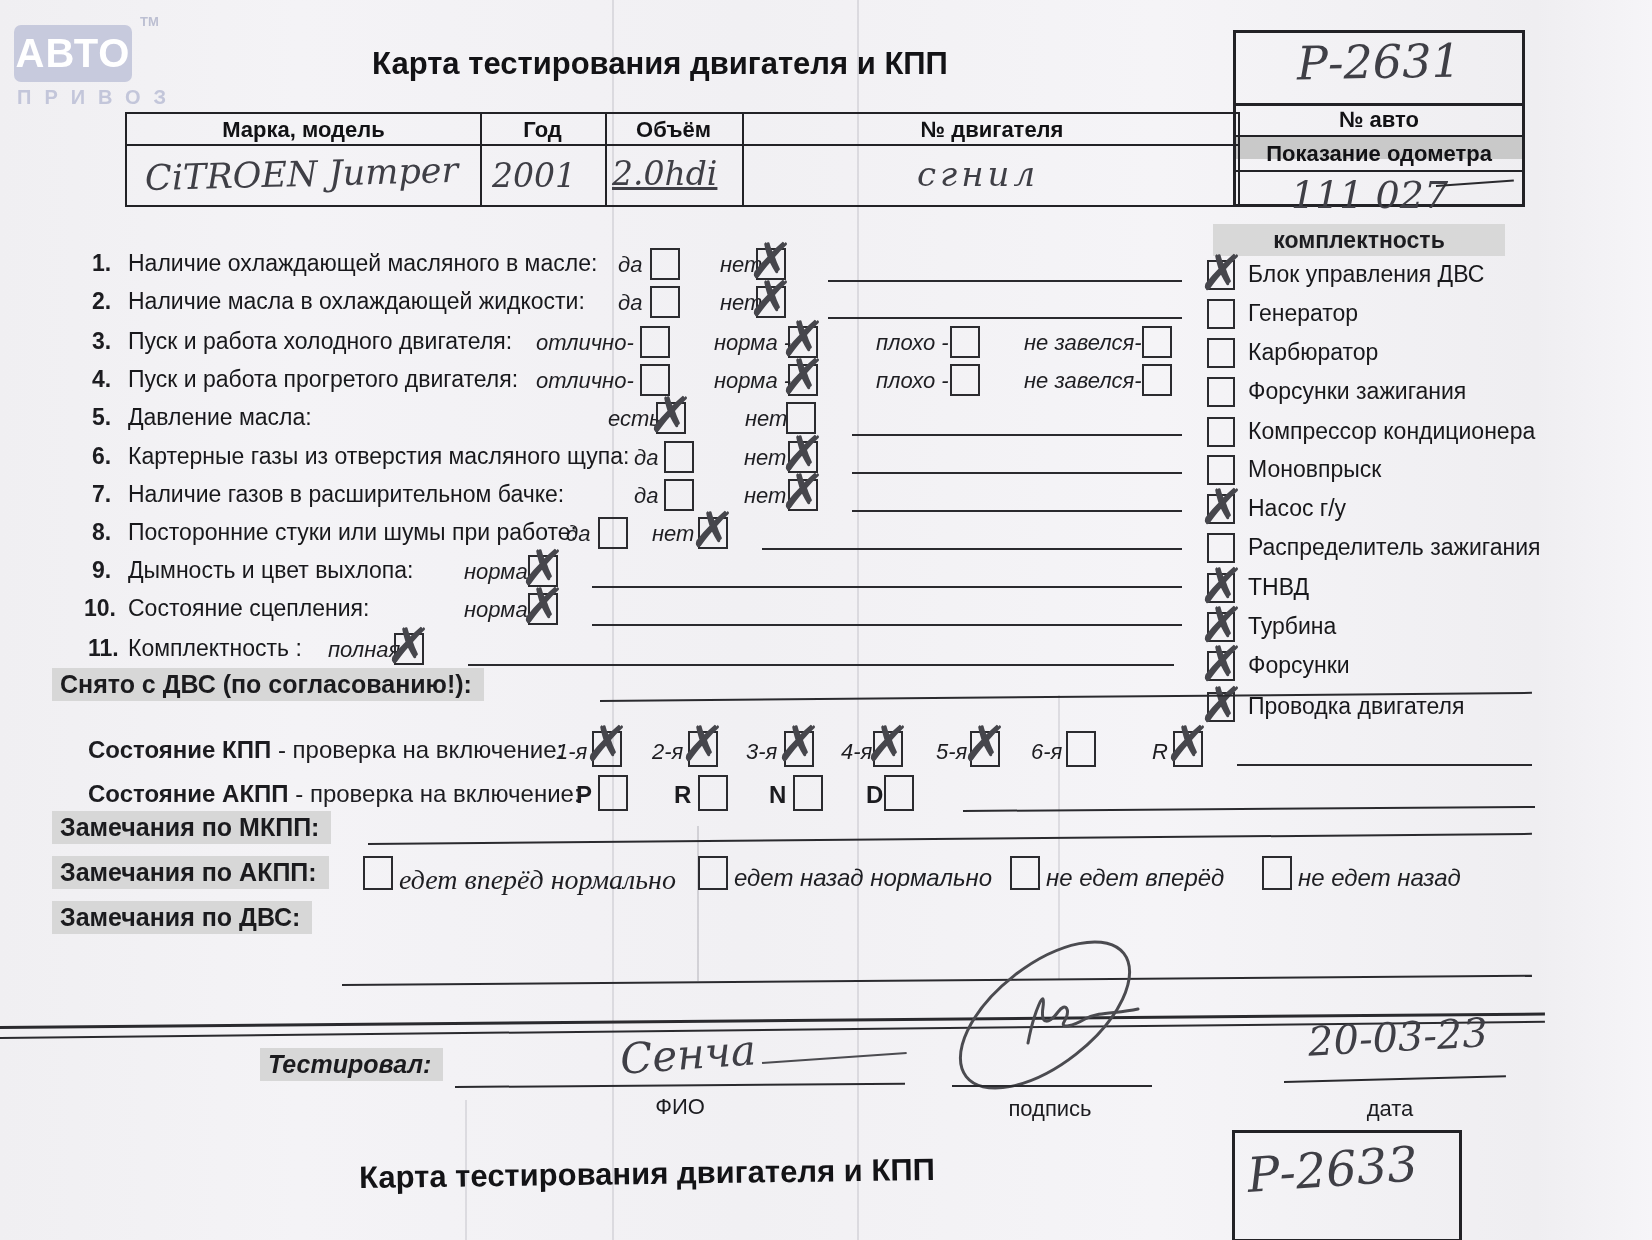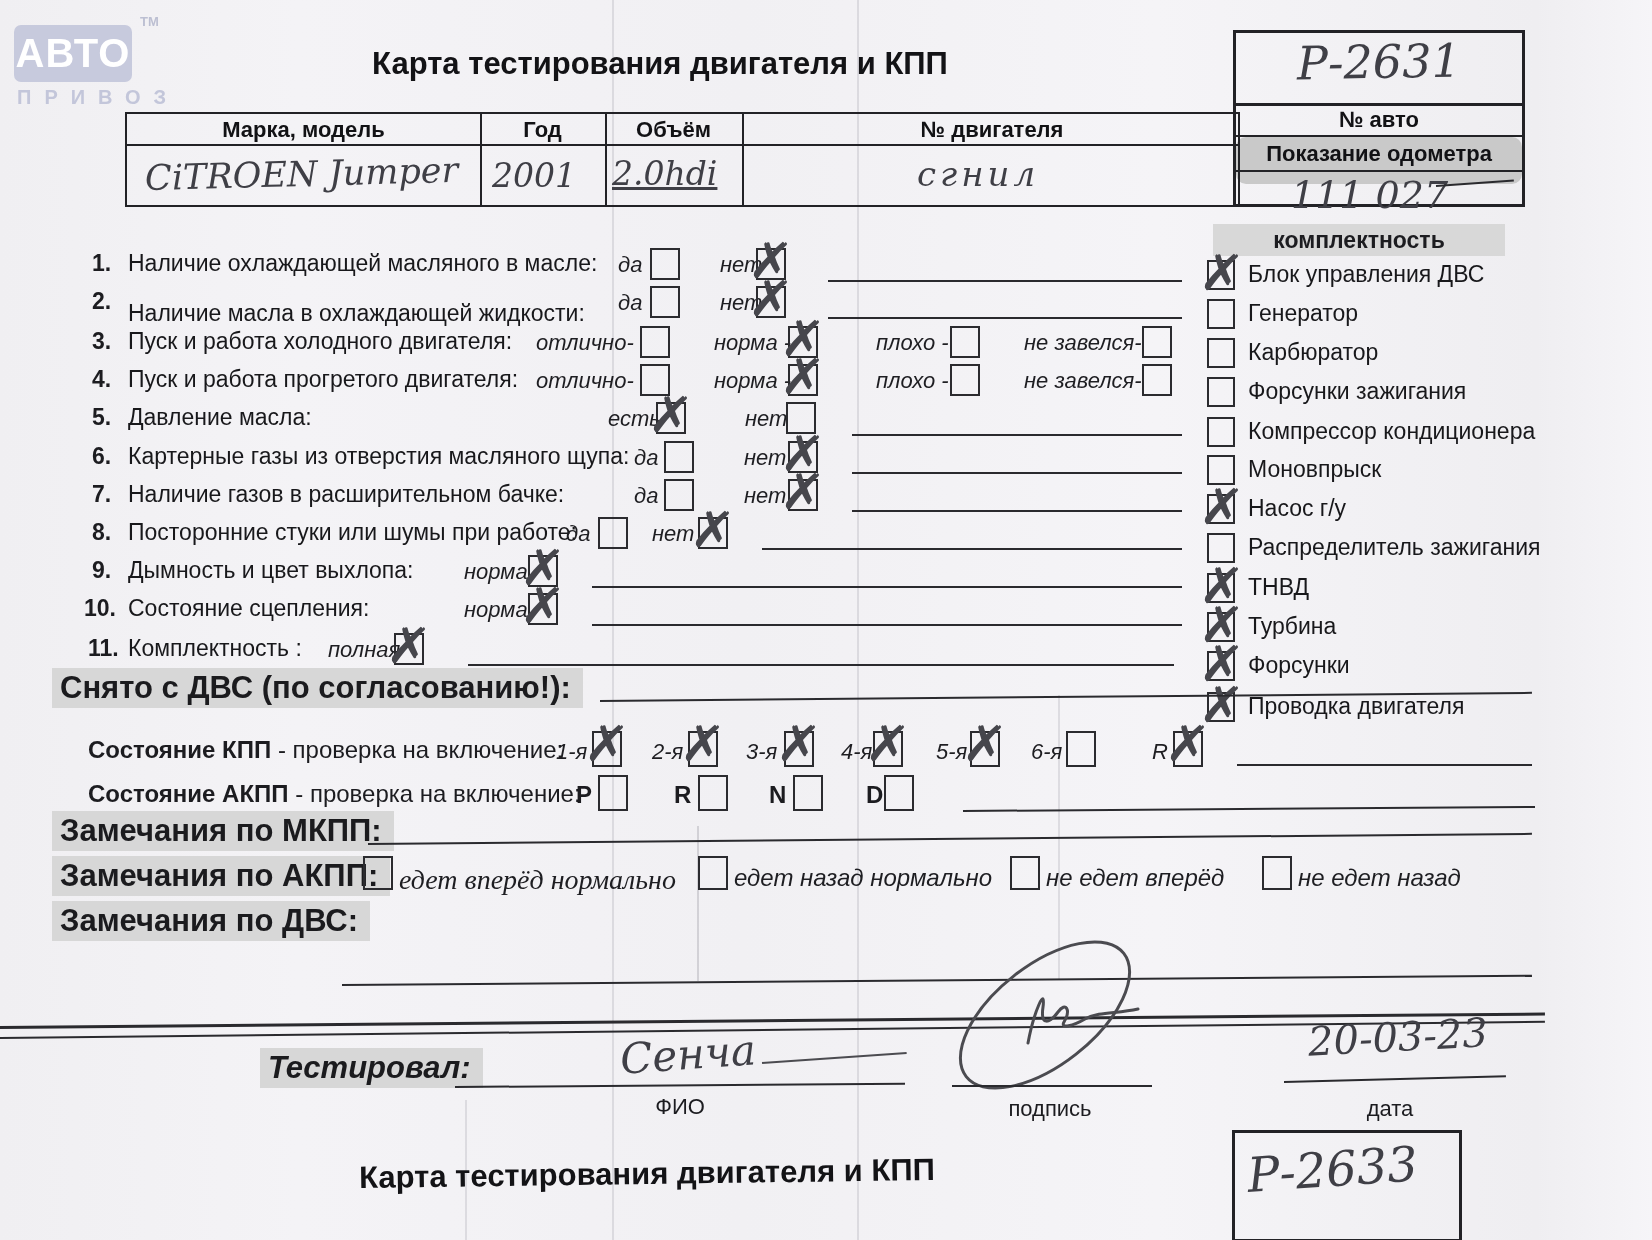--- a/index.html
+++ b/index.html
@@ -9,21 +9,21 @@
     background:linear-gradient(90deg,#f0eff2 0%,#f4f3f6 18%,#f1f0f3 45%,#f5f4f7 70%,#efeef1 93%,#f6f5f8 100%);
     font-family:"Liberation Sans",sans-serif;color:#1c1c20;
   }
   .abs{position:absolute;}
   .nowrap{white-space:nowrap;}
   .hw{font-family:"DejaVu Serif",serif;font-style:italic;color:#3f3f46;white-space:nowrap;}
   .lbl{font-style:italic;font-size:22px;color:#1e1e22;white-space:nowrap;}
   .item-num{font-weight:bold;font-size:23px;}
   .item-text{font-size:23px;color:#18181b;}
   .band{background:#d7d7d7;padding:2px 12px 3px 8px;}
-  .sec{font-weight:bold;font-size:31px;color:#1b1b1e;}
+  .sec{font-weight:bold;font-size:25px;color:#1b1b1e;}
   .cb{position:absolute;width:30px;height:32px;border:2px solid #2b2b2f;box-sizing:border-box;background:transparent;}
   .cb.small{width:28px;height:30px;}
   .cb.checked:after{
     content:"✗";position:absolute;left:-9px;top:-15px;font-size:52px;line-height:1;
     color:#46464c;font-family:"DejaVu Sans",sans-serif;transform:rotate(5deg);font-weight:normal;
   }
   .hline{position:absolute;border-top:2px solid #2a2a2e;transform-origin:left center;}
   .vfold{position:absolute;width:2px;background:rgba(70,70,85,0.13);}
   .thdr{font-weight:bold;font-size:22px;color:#121215;text-align:center;}
   .border-box{position:absolute;border:3px solid #222226;box-sizing:border-box;}
@@ -43,21 +43,21 @@
   <div class="abs" style="left:140px;top:14px;font-size:13px;font-weight:bold;color:#bcbfd2;">TM</div>
   <div class="abs nowrap" style="left:17px;top:86px;font-size:20px;font-weight:bold;letter-spacing:13px;color:#c3c6da;">ПРИВОЗ</div>
 
   <div class="abs" style="left:330px;top:46px;width:660px;text-align:center;font-weight:bold;font-size:31px;color:#131316;">Карта тестирования двигателя и КПП</div>
 
   <div class="border-box" style="left:1233px;top:30px;width:292px;height:177px;">
     <div class="abs hw" style="left:0;top:2px;width:100%;height:70px;text-align:center;font-size:46px;transform:rotate(-1deg);">Р-2631</div>
     <div class="abs" style="left:0;top:70px;width:100%;border-top:3px solid #222226;"></div>
     <div class="abs thdr" style="left:0;top:74px;width:100%;">№ авто</div>
     <div class="abs" style="left:0;top:102px;width:100%;border-top:2px solid #222226;"></div>
-    <div class="abs thdr" style="left:0;top:104px;width:100%;height:47px;background:#c9c9c9;line-height:33px;border-radius:10px;">Показание одометра</div>
+    <div class="abs thdr" style="left:0;top:104px;width:100%;height:22px;background:#c9c9c9;line-height:33px;">Показание одометра</div>
     <div class="abs" style="left:0;top:137px;width:100%;border-top:2px solid #222226;"></div>
     <div class="abs hw" style="left:55px;top:140px;font-size:38px;">111 027</div>
     <div class="hline" style="left:200px;top:152px;width:78px;transform:rotate(-4deg);"></div>
   </div>
 
   <div class="border-box" style="left:125px;top:112px;width:1115px;height:95px;border-width:2.5px;">
     <div class="abs" style="left:0;top:30px;width:100%;border-top:2.5px solid #222226;"></div>
     <div class="abs" style="left:353px;top:0;height:100%;border-left:2px solid #222226;"></div>
     <div class="abs" style="left:478px;top:0;height:100%;border-left:2px solid #222226;"></div>
     <div class="abs" style="left:615px;top:0;height:100%;border-left:2px solid #222226;"></div>
@@ -73,21 +73,21 @@
 
   <div class="abs item-num" style="left:92px;top:250px;">1.</div>
   <div class="abs item-text nowrap" style="left:128px;top:250px;">Наличие охлаждающей масляного в масле:</div>
   <div class="abs lbl" style="left:618px;top:252px;">да</div>
   <div class="cb" style="left:650px;top:248px;"></div>
   <div class="abs lbl" style="left:720px;top:252px;">нет</div>
   <div class="cb checked" style="left:756px;top:248px;"></div>
   <div class="hline" style="left:828px;top:280px;width:354px;"></div>
 
   <div class="abs item-num" style="left:92px;top:288px;">2.</div>
-  <div class="abs item-text nowrap" style="left:128px;top:300px;">Наличие масла в охлаждающей жидкости:</div>
+  <div class="abs item-text nowrap" style="left:128px;top:288px;">Наличие масла в охлаждающей жидкости:</div>
   <div class="abs lbl" style="left:618px;top:290px;">да</div>
   <div class="cb" style="left:650px;top:286px;"></div>
   <div class="abs lbl" style="left:720px;top:290px;">нет</div>
   <div class="cb checked" style="left:756px;top:286px;"></div>
   <div class="hline" style="left:828px;top:317px;width:354px;"></div>
 
   <div class="abs item-num" style="left:92px;top:328px;">3.</div>
   <div class="abs item-text nowrap" style="left:128px;top:328px;">Пуск и работа холодного двигателя:</div>
   <div class="abs lbl" style="left:536px;top:330px;">отлично-</div>
   <div class="cb" style="left:640px;top:326px;"></div>

